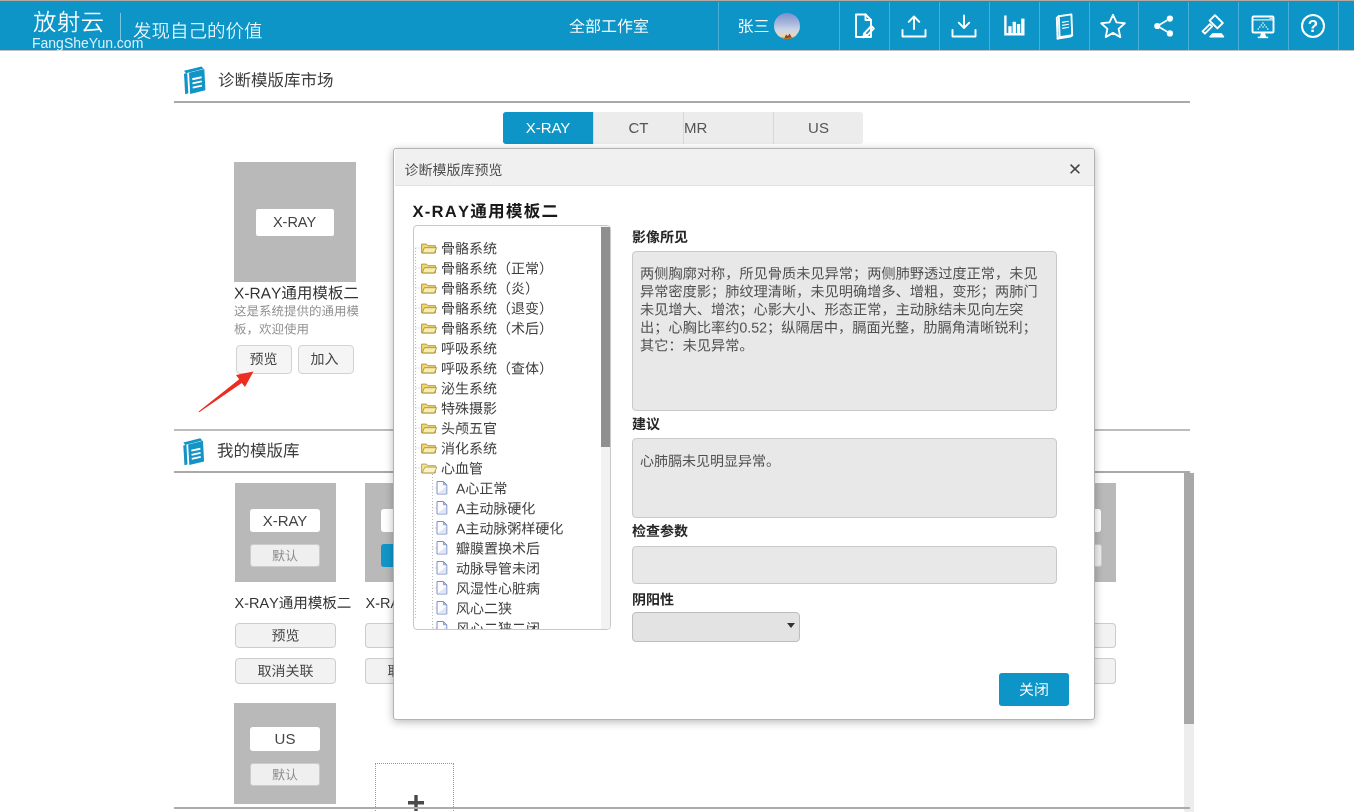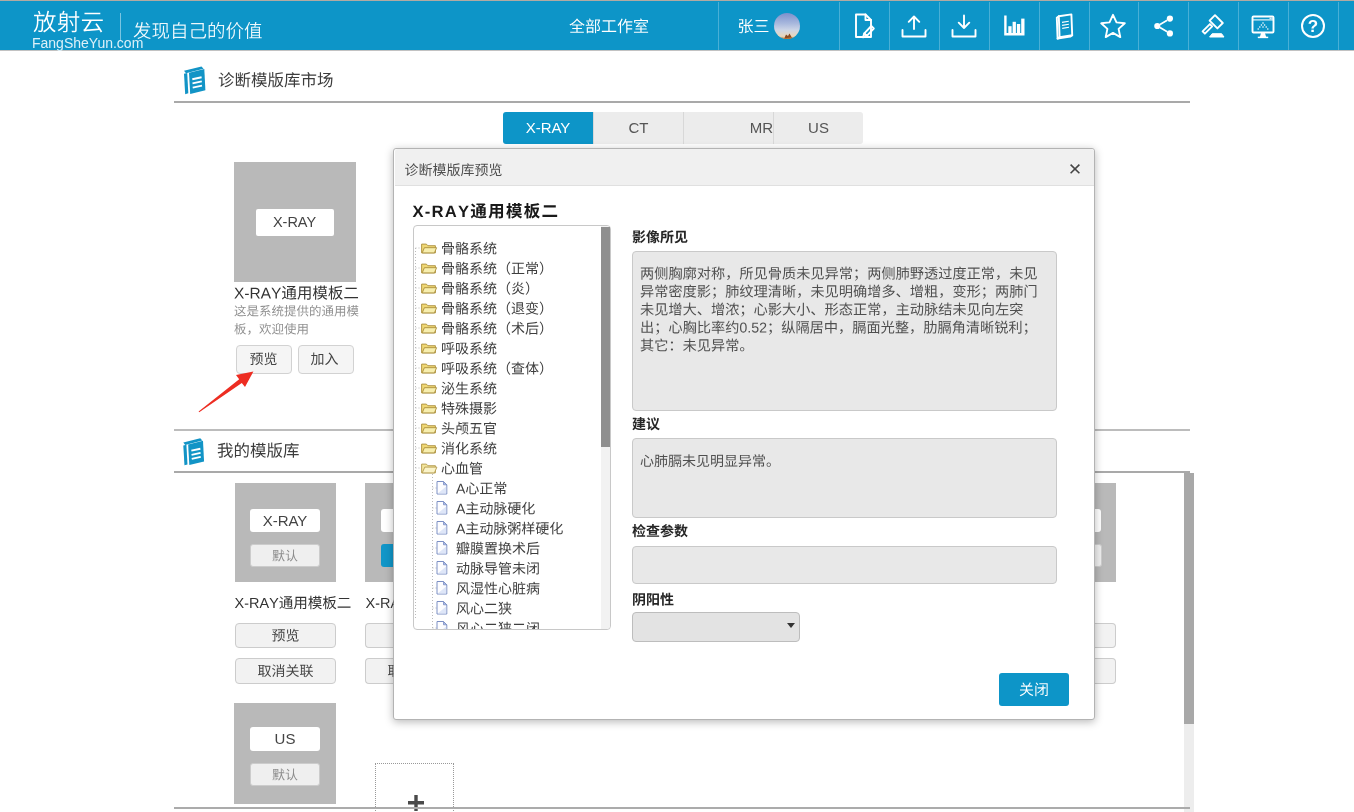--- a/index.html
+++ b/index.html
@@ -103,21 +103,21 @@
  <polygon points="2,7.7 19.5,3.4 21.6,5.8 4,10.2" fill="#1294c6"></polygon>
  <polygon points="2,10.8 5.2,10 6.3,30.3 3.2,31.2" fill="#1294c6"></polygon>
  <polygon points="7,9.7 22.3,6 23.4,27.3 8.2,31" fill="#1294c6"></polygon>
  <path d="M10.3 16.2 L19.6 14.2 M10.5 20.4 L19.8 18.4 M10.7 24.6 L20 22.6" stroke="#fff" stroke-width="1.9" fill="none"></path>
 </svg>
 <div class="abs" style="left:174px;top:101px;width:1016px;height:2px;background:#a9a9a9"></div>
 
 <div class="abs" style="left:503px;top:112px;width:360px;height:32px">
   <div class="abs" style="left:0;top:0;width:90px;height:32px;background:#0d95c8;border-radius:3px 0 0 3px;color:#fff;font-size:15px;text-align:center;line-height:32px">X-RAY</div>
   <div class="abs" style="left:90px;top:0;width:90px;height:32px;background:#ececec;color:#555;font-size:15px;text-align:center;line-height:32px;border-left:1px solid #d8d8d8">CT</div>
-  <div class="abs" style="left:180px;top:0;width:90px;height:32px;background:#ececec;color:#555;font-size:15px;text-align:right;line-height:32px;border-left:1px solid #d8d8d8">MR</div>
+  <div class="abs" style="left:180px;top:0;width:90px;height:32px;background:#ececec;color:#555;font-size:15px;text-align:left;line-height:32px;border-left:1px solid #d8d8d8">MR</div>
   <div class="abs" style="left:270px;top:0;width:90px;height:32px;background:#ececec;color:#555;font-size:15px;text-align:center;line-height:32px;border-left:1px solid #d8d8d8;border-radius:0 3px 3px 0">US</div>
 </div>
 
 <div class="abs" style="left:234px;top:162px;width:122px;height:120px;background:#b9b9b9"></div>
 <div class="abs" style="left:255.5px;top:209px;width:78px;height:27px;background:#fff;border-radius:2px;color:#444;font-size:14.5px;text-align:center;line-height:27px">X-RAY</div>
 <div class="abs" style="left:236px;top:344.5px;width:56px;height:29px;background:#f5f5f5;border:1px solid #d2d2d2;border-radius:4px"></div>
 <div class="abs" style="left:297.5px;top:344.5px;width:56px;height:29px;background:#f5f5f5;border:1px solid #d2d2d2;border-radius:4px"></div>
 
 <svg class="abs" style="left:195px;top:365px" width="65" height="55" viewBox="0 0 65 55">
  <path d="M58.4 6.6 L41 10.1 L44.2 14.3 L3.6 46.4 L4.2 47.2 L46.8 17.9 L50 22.1 Z" fill="#ed2d22"></path>

